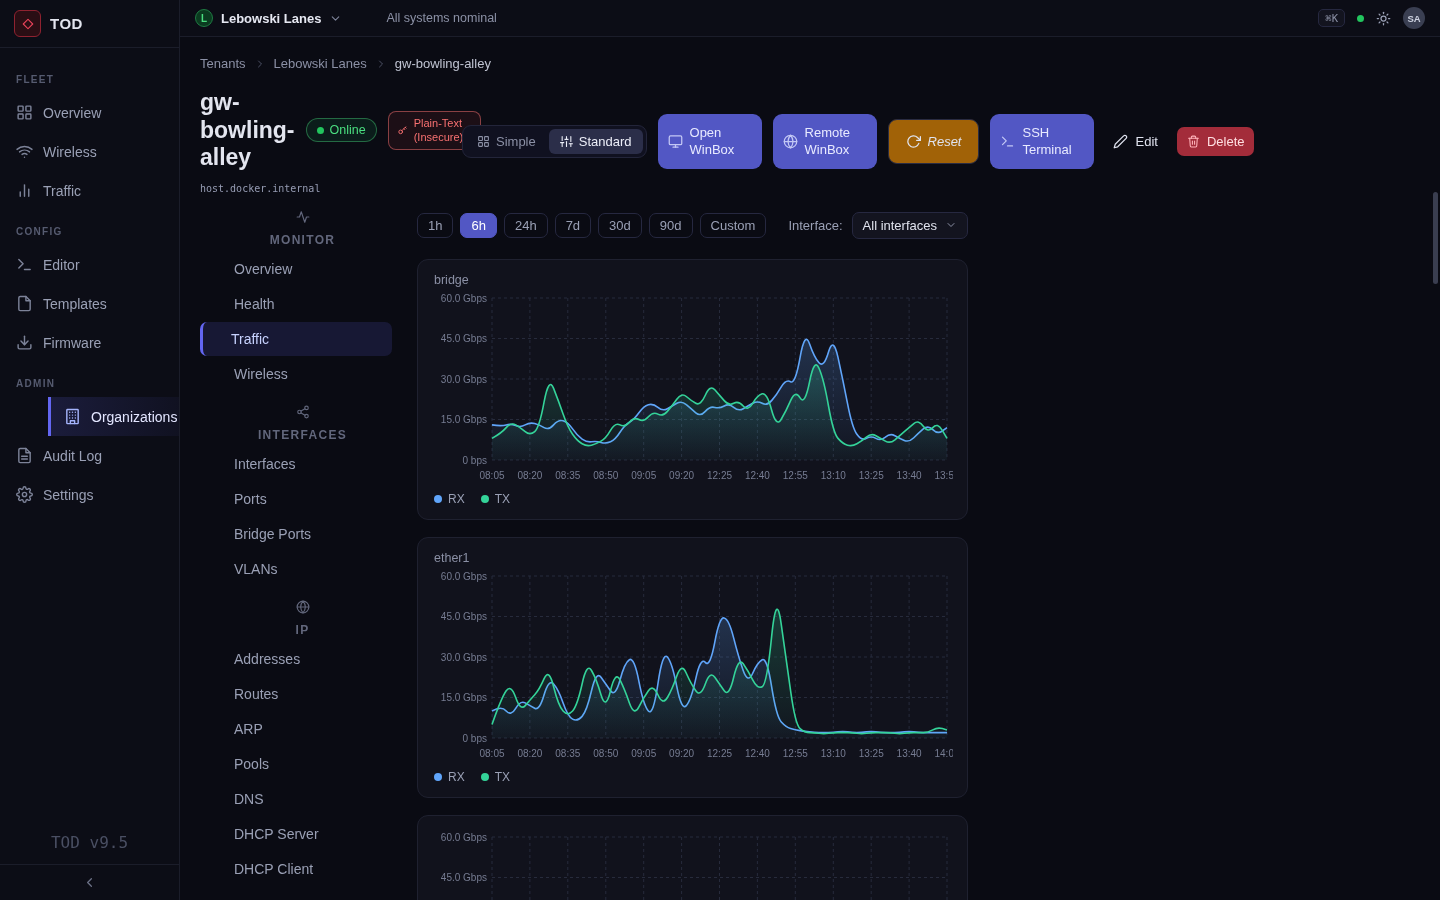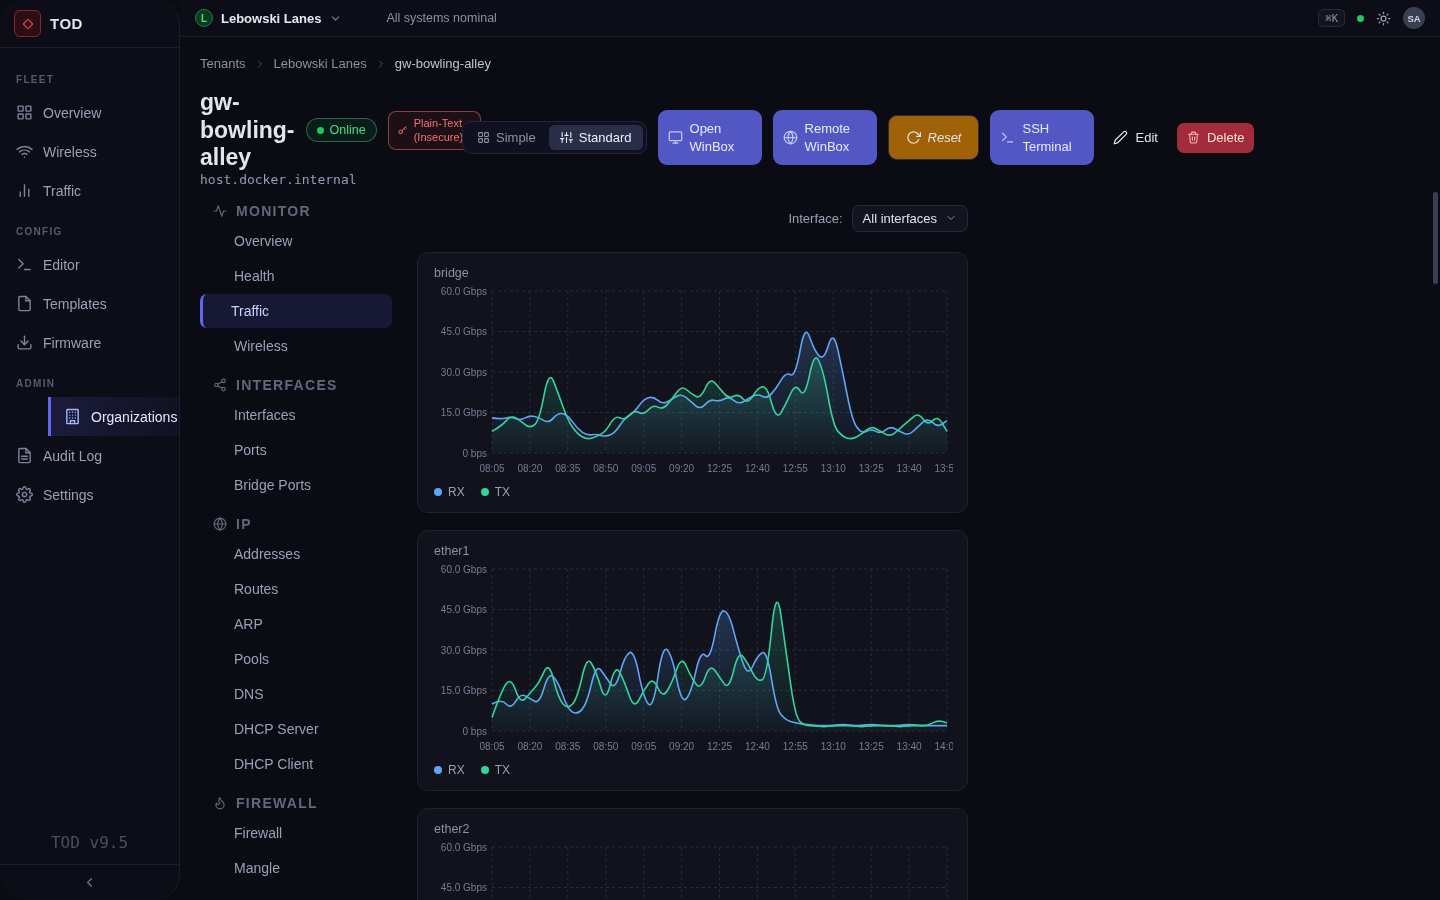--- a/index.html
+++ b/index.html
@@ -7,21 +7,21 @@
   body {
     width:1440px; height:900px; overflow:hidden; position:relative;
     background:#0a0b13; color:#e3e5ef;
     font-family:"Liberation Sans", sans-serif; font-size:14px;
   }
   .icon { display:inline-flex; align-items:center; justify-content:center; }
   .icon svg { width:16px; height:16px; }
 
   
   .sidebar { position:fixed; left:0; top:0; bottom:0; width:180px; background:#0c0d16;
-    border-right:1px solid #1b1d2a; display:flex; flex-direction:column; z-index:10;border-radius:25px; }
+    border-right:1px solid #1b1d2a; display:flex; flex-direction:column; z-index:10; }
   .logo-row { display:flex; align-items:center; gap:9px; padding:10px 14px; border-bottom:1px solid #1b1d2a; cursor:pointer; }
   .logo-box { width:27px; height:27px; border-radius:6px; background:#2a0e14; border:1px solid #8f2230;
     color:#e8435a; display:flex; align-items:center; justify-content:center; flex:none; }
   .logo-box svg { width:14px; height:14px; }
   .logo-text { font-weight:700; font-size:15px; letter-spacing:.5px; }
   .sidebar-nav { flex:1; padding-top:10px; }
   .nav-section-label { font-size:10px; letter-spacing:1.3px; color:#565b70; font-weight:700; margin:16px 16px 8px; }
   .nav-item { display:flex; align-items:center; gap:10px; height:39px; padding:0 13px; color:#9aa0b5;
     font-size:14px; cursor:pointer; border-left:3px solid transparent; }
   .nav-item .icon svg { width:17px; height:17px; }
@@ -62,21 +62,21 @@
   .device-title-row { display:flex; align-items:center; gap:11px; }
   .device-name { font-size:23px; font-weight:700; line-height:1.2; max-width:100px; margin:0; }
   .badge { display:inline-flex; align-items:center; gap:6px; }
   .badge.online { background:rgba(34,197,94,.1); border:1px solid rgba(74,222,128,.4); color:#4ade80;
     border-radius:999px; padding:4px 10px; font-size:12.5px; white-space:nowrap; }
   .badge .dot { width:7px; height:7px; border-radius:50%; background:#22c55e; }
   .badge.warning { background:rgba(239,68,68,.08); border:1px solid rgba(248,113,113,.5); color:#f87171;
     border-radius:8px; padding:4px 8px; font-size:11px; line-height:1.3; }
   .badge.warning .icon svg { width:11px; height:11px; }
   .warning-text { width:58px; }
-  .device-host { font-family:"DejaVu Sans Mono", monospace; font-size:13px; color:#969cb3; }
+  .device-host { margin-top:11px; font-family:"DejaVu Sans Mono", monospace; font-size:10px; color:#969cb3; }
 
   .header-controls { flex:1; display:flex; align-items:center; gap:11px; }
   .segmented { display:flex; background:#101120; border:1px solid #23253a; border-radius:9px; padding:3px; gap:2px; }
   .seg-option { display:flex; align-items:center; gap:6px; padding:5px 11px; border-radius:6px; font-size:13px;
     color:#8b90a5; cursor:pointer; white-space:nowrap; }
   .seg-option .icon svg { width:13px; height:13px; }
   .seg-option.active { background:#2b2e49; color:#eceef8; }
 
   .btn { display:flex; align-items:center; gap:7px; border-radius:9px; font-size:13px; cursor:pointer;
     border:none; font-family:inherit; }
@@ -86,21 +86,21 @@
   .btn.primary .icon { color:#c3c8f5; }
   .btn.secondary { background:#a16207; border:1px solid #2a2c42; color:#e0e3ee; padding:0 17px; height:45px;font-style:italic; }
   .btn.ghost { background:transparent; color:#dfe2ee; padding:6px 8px; }
   .btn.danger { background:#a32c3a; color:#ffdfe2; padding:6px 10px; border-radius:7px; }
   .btn.danger .icon { color:#ffb3ba; } .btn.danger .icon svg { width:13px; height:13px; }
 
   
   .workspace { display:flex; margin-top:14px; gap:25px; }
   .subnav { width:192px; flex:none; }
   .subnav-section-header { display:flex; align-items:center; gap:9px; margin:14px 0 5px; padding-left:13px;
-    color:#62677c; font-size:14px; font-weight:700; letter-spacing:1.3px; }
+    color:#62677c; font-size:12px; font-weight:700; letter-spacing:1.3px;flex-direction:column; }
   .subnav-section-header:first-child { margin-top:2px; }
   .subnav-section-header .icon svg { width:14px; height:14px; }
   .subnav-item { height:34px; display:flex; align-items:center; padding-left:31px; color:#9aa0b5; font-size:14px;
     cursor:pointer; border-radius:7px; margin:1px 0; border-left:3px solid transparent; }
   .subnav-item.active { background:rgba(99,102,241,.15); color:#c7d2fe; border-left-color:#6366f1; padding-left:28px; }
 
   .charts-col { width:551px; flex:none; }
   .charts-toolbar { display:flex; align-items:center; margin:4px 0 20px; }
   .time-ranges { display:flex; gap:7px; }
   .range-btn { border:1px solid #262840; border-radius:7px; padding:4px 10px; font-size:13px; color:#9aa0b5;
@@ -428,20 +428,21 @@
               <circle cx="18" cy="19" r="3"></circle>
               <line x1="8.59" y1="13.51" x2="15.42" y2="17.49"></line>
               <line x1="15.41" y1="6.51" x2="8.59" y2="10.49"></line>
             </svg>
           </span>
           <span>INTERFACES</span>
         </div>
         <div class="subnav-item">Interfaces</div>
         <div class="subnav-item">Ports</div>
         <div class="subnav-item">Bridge Ports</div>
+        <div class="subnav-item">VLANs</div>
         <div class="subnav-section-header">
           <span class="icon">
             <svg viewBox="0 0 24 24" fill="none" stroke="currentColor" stroke-width="2" stroke-linecap="round" stroke-linejoin="round">
               <circle cx="12" cy="12" r="10"></circle>
               <line x1="2" y1="12" x2="22" y2="12"></line>
               <path d="M12 2a15.3 15.3 0 0 1 4 10 15.3 15.3 0 0 1-4 10 15.3 15.3 0 0 1-4-10 15.3 15.3 0 0 1 4-10z"></path>
             </svg>
           </span>
           <span>IP</span>
         </div>
@@ -458,20 +459,29 @@
               <path d="M8.5 14.5A2.5 2.5 0 0 0 11 12c0-1.38-.5-2-1-3-1.07-2.14-.22-4.05 2-6 .5 2.5 2 4.9 4 6.5 2 1.6 3 3.5 3 5.5a7 7 0 1 1-14 0c0-1.15.43-2.29 1-3a2.5 2.5 0 0 0 2.5 2.5z"></path>
             </svg>
           </span>
           <span>FIREWALL</span>
         </div>
         <div class="subnav-item">Firewall</div>
         <div class="subnav-item">Mangle</div>
       </nav>
     <div class="charts-col">
       <div class="charts-toolbar">
+        <div class="time-ranges">
+            <button class="range-btn">1h</button>
+            <button class="range-btn active">6h</button>
+            <button class="range-btn">24h</button>
+            <button class="range-btn">7d</button>
+            <button class="range-btn">30d</button>
+            <button class="range-btn">90d</button>
+            <button class="range-btn">Custom</button>
+          </div>
         <div class="interface-filter">
           <span>Interface:</span>
           <div class="select">
             <span>All interfaces</span>
             <span class="icon">
                 <svg viewBox="0 0 24 24" fill="none" stroke="currentColor" stroke-width="2" stroke-linecap="round" stroke-linejoin="round">
                   <polyline points="6 9 12 15 18 9"></polyline>
                 </svg>
               </span>
           </div>
@@ -602,21 +612,20 @@
                 <span class="legend-dot" style="background:#60a5fa"></span>
                 <span>RX</span>
               </span>
               <span class="legend-item">
                 <span class="legend-dot" style="background:#34d399"></span>
                 <span>TX</span>
               </span>
             </div>
           </div>
           <div class="chart-card">
-            <div class="chart-title">ether2</div>
             <svg class="chart-svg" viewBox="0 0 519 198" width="519" height="198">
               <defs>
                 <linearGradient id="g20" x1="0" y1="0" x2="0" y2="1">
                   <stop offset="0" stop-color="#60a5fa" stop-opacity="0.22"></stop>
                   <stop offset="1" stop-color="#60a5fa" stop-opacity="0.02"></stop>
                 </linearGradient>
                 <linearGradient id="g21" x1="0" y1="0" x2="0" y2="1">
                   <stop offset="0" stop-color="#34d399" stop-opacity="0.22"></stop>
                   <stop offset="1" stop-color="#34d399" stop-opacity="0.02"></stop>
                 </linearGradient>

